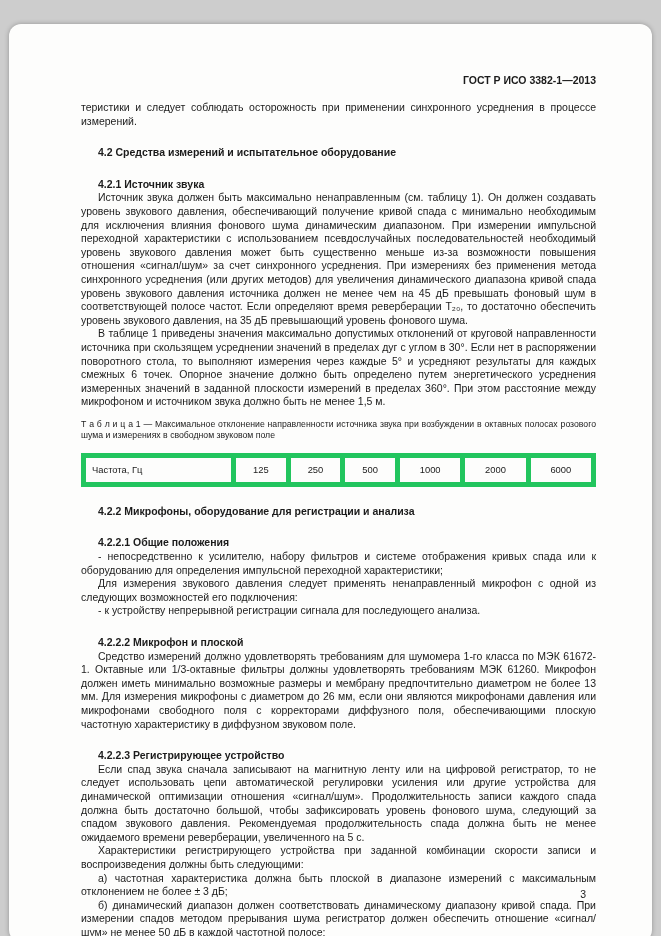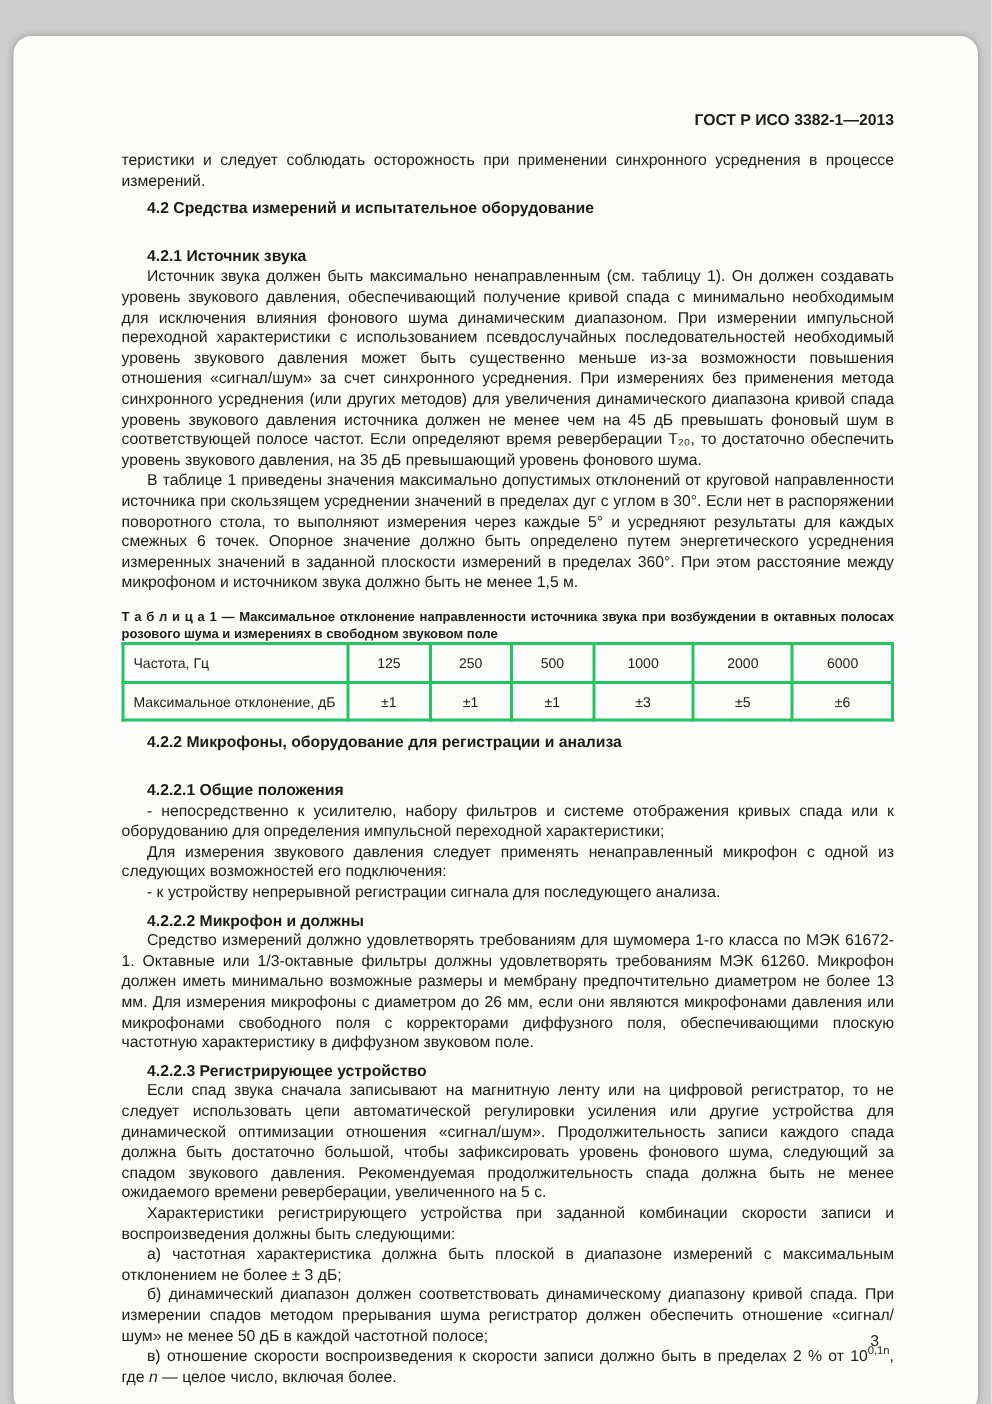--- a/index.html
+++ b/index.html
@@ -27,38 +27,37 @@
   }
   .content {
     padding: 15px 56px 0 72px;
     font-size: 10.5px;
     line-height: 13.6px;
     color: #1b1b1b;
     text-align: justify;
   }
   .content p { margin: 0; text-indent: 17px; }
   p.noindent { text-indent: 0; }
-  p.h { font-weight: bold; margin-top: 5px; }
+  p.h { font-weight: bold; margin-top: 18px; }
   p.h + p.h { margin-top: 18px; }
   p.caption {
     font-size: 8.7px;
     line-height: 11.2px;
     margin-top: 10px;
-    margin-bottom: 0;
+    margin-bottom: 12px;
     text-indent: 0;
-    font-weight: bold;
   }
   table.tbl {
     border-collapse: collapse;
     width: 100%;
     font-size: 9.4px;
     margin: 0 0 8px 0;
   }
   .tbl td {
-    border: 2px solid #22c55e;
+    border: 5px solid #22c55e;
     text-align: center;
     padding: 5px 3px;
     color: #1b1b1b;
   }
   .tbl td.first {
     text-align: left;
     padding-left: 6px;
     width: 150px;
   }
   sup { font-size: 7.5px; line-height: 0; }
@@ -94,40 +93,31 @@
       <tbody>
           <tr>
         <td class="first">Частота, Гц</td>
         <td>125</td>
         <td>250</td>
         <td>500</td>
         <td>1000</td>
         <td>2000</td>
         <td>6000</td>
       </tr>
-      <tr>
-        <td class="first">Максимальное отклонение, дБ</td>
-        <td>±1</td>
-        <td>±1</td>
-        <td>±1</td>
-        <td>±3</td>
-        <td>±5</td>
-        <td>±6</td>
-      </tr>
     </tbody>
       </table>
 
     <p class="h">4.2.2 Микрофоны, оборудование для регистрации и анализа</p>
     <p class="h">4.2.2.1 Общие положения</p>
 
     <p>- непосредственно к усилителю, набору фильтров и системе отображения кривых спада или к оборудованию для определения импульсной переходной характеристики;</p>
     <p>Для измерения звукового давления следует применять ненаправленный микрофон с одной из следующих возможностей его подключения:</p>
     <p>- к устройству непрерывной регистрации сигнала для последующего анализа.</p>
 
-    <p class="h">4.2.2.2 Микрофон и должны</p>
+    <p class="h">4.2.2.2 Микрофон и плоской</p>
     <p>Средство измерений должно удовлетворять требованиям для шумомера 1-го класса по МЭК 61672-1. Октавные или 1/3-октавные фильтры должны удовлетворять требованиям МЭК 61260. Микрофон должен иметь минимально возможные размеры и мембрану предпочтительно диаметром не более 13 мм. Для измерения микрофоны с диаметром до 26 мм, если они являются микрофонами давления или микрофонами свободного поля с корректорами диффузного поля, обеспечивающими плоскую частотную характеристику в диффузном звуковом поле.</p>
 
     <p class="h">4.2.2.3 Регистрирующее устройство</p>
     <p>Если спад звука сначала записывают на магнитную ленту или на цифровой регистратор, то не следует использовать цепи автоматической регулировки усиления или другие устройства для динамической оптимизации отношения «сигнал/шум». Продолжительность записи каждого спада должна быть достаточно большой, чтобы зафиксировать уровень фонового шума, следующий за спадом звукового давления. Рекомендуемая продолжительность спада должна быть не менее ожидаемого времени реверберации, увеличенного на 5 с.</p>
     <p>Характеристики регистрирующего устройства при заданной комбинации скорости записи и воспроизведения должны быть следующими:</p>
 
     <p>а) частотная характеристика должна быть плоской в диапазоне измерений с максимальным отклонением не более ± 3 дБ;</p>
     <p>б) динамический диапазон должен соответствовать динамическому диапазону кривой спада. При измерении спадов методом прерывания шума регистратор должен обеспечить отношение «сигнал/шум» не менее 50 дБ в каждой частотной полосе;</p>
     <p><span>в) отношение скорости воспроизведения к скорости записи должно быть в пределах 2 % от 10</span><sup>0,1n</sup><span>, где </span><i>n</i><span> — целое число, включая более.</span></p>
 

